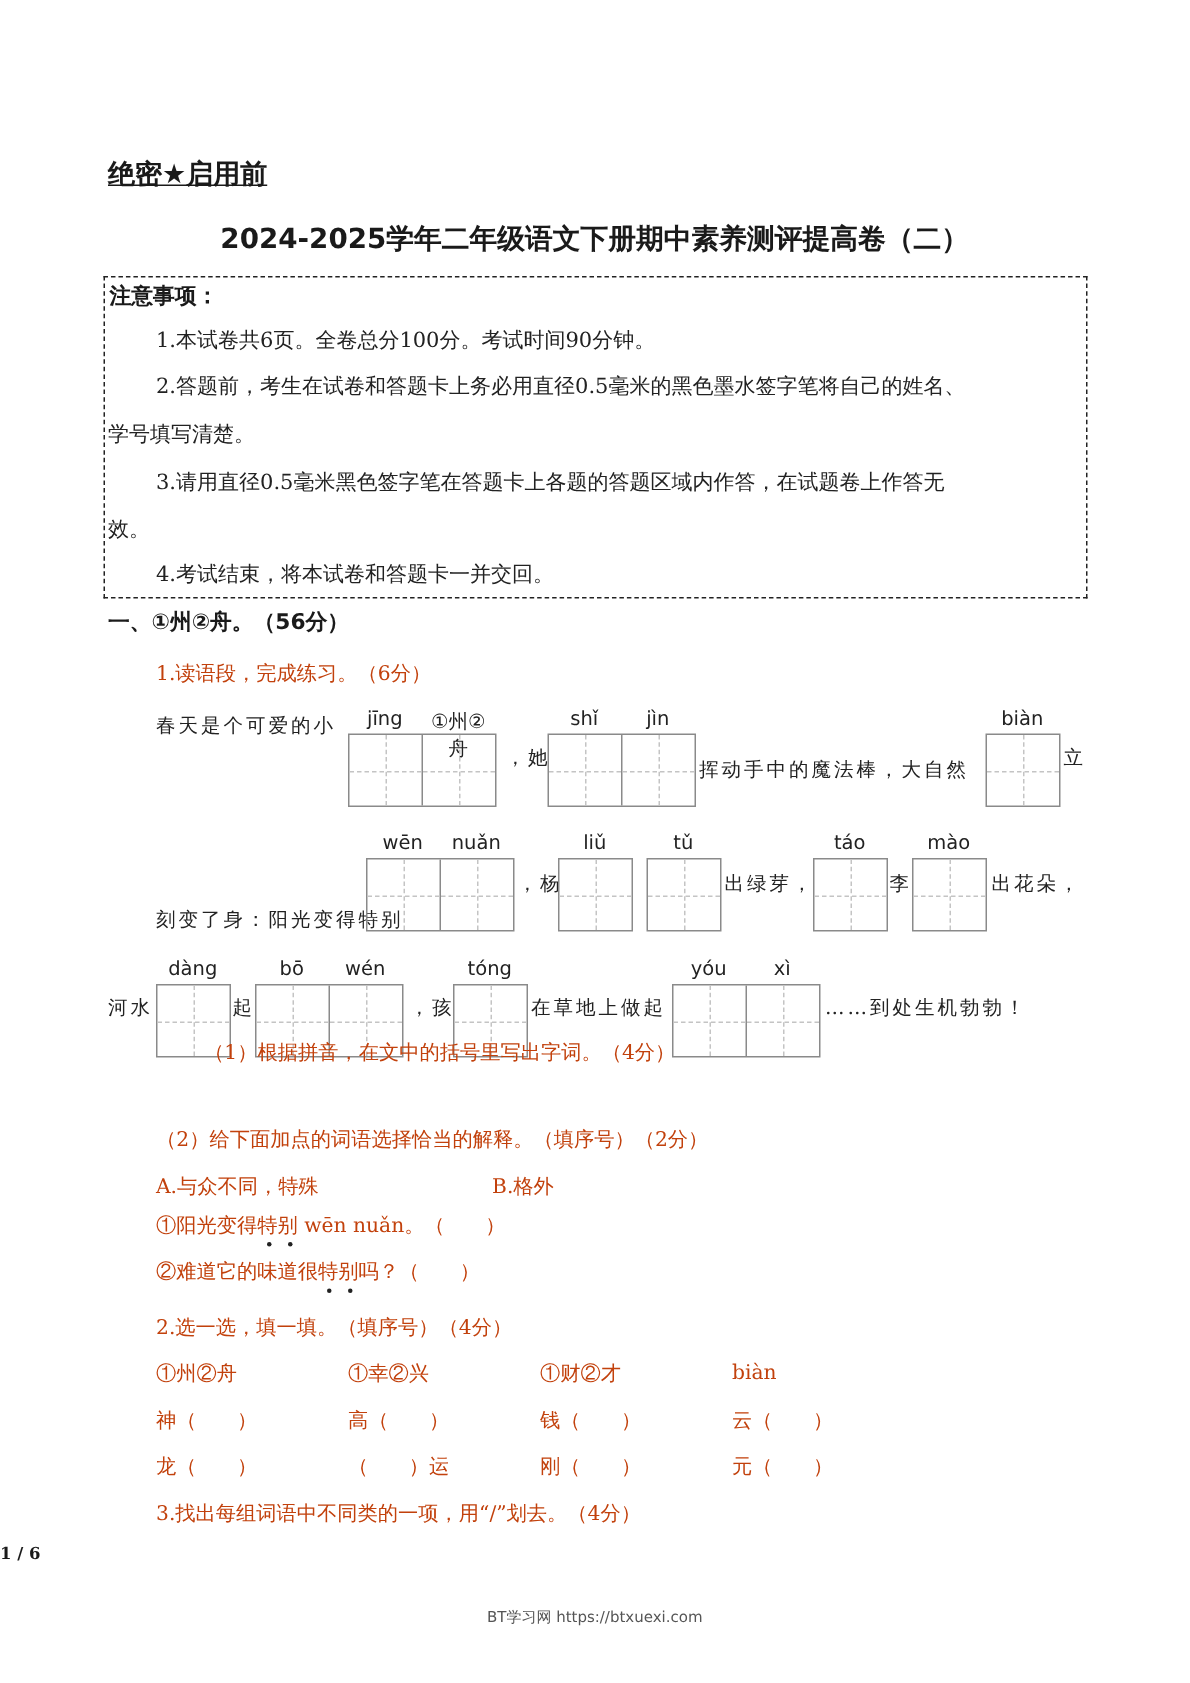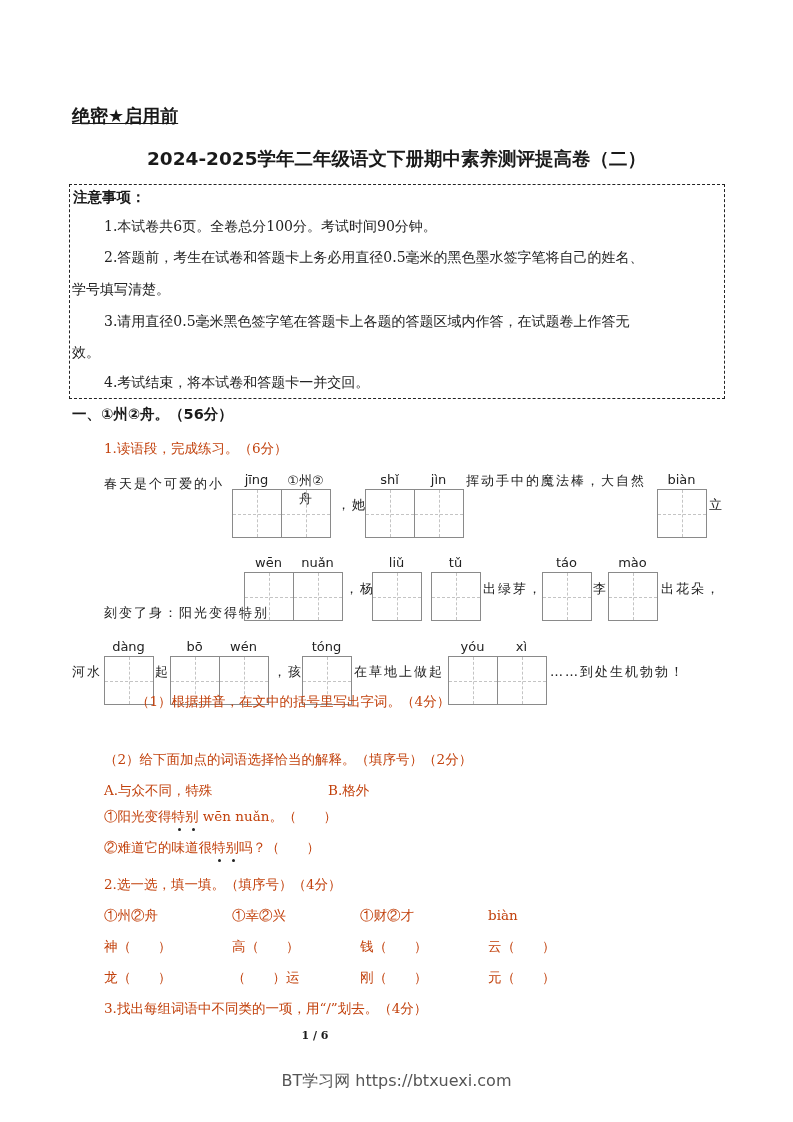--- a/index.html
+++ b/index.html
@@ -24,22 +24,22 @@
     .grid-cell { position: relative; width: 49px; height: 100%; border-right: 1.2px solid #8a8a8a; }
     .grid-cell:last-child { border-right: none; }
     .grid-cell::before { content: ""; position: absolute; left: 50%; top: 0; bottom: 0; border-left: 1px dashed #c4c4c4; }
     .grid-cell::after { content: ""; position: absolute; top: 50%; left: 0; right: 0; border-top: 1px dashed #c4c4c4; }
     .pinyin-row { position: absolute; display: flex; }
     .pinyin { width: 49px; text-align: center; font-size: 13px; font-family: "DejaVu Sans", "Liberation Sans", sans-serif; color: #222; }
 
     .dotted { position: relative; display: inline-block; }
     .dotted .dot { position: absolute; bottom: -5px; width: 3px; height: 3px; border-radius: 50%; background: #222; }
 
-    .footer-page { left: 0; width: 630px; top: 1029px; text-align: center; font-size: 11px; font-weight: bold; }
-    .watermark { left: 0; width: 793px; top: 1071px; text-align: center; font-size: 16px; color: #555; font-family: "DejaVu Sans", "Liberation Sans", sans-serif; }
+    .footer-page { left: 0; width: 630px; top: 1029px; font-size: 11px; font-weight: bold; }
+    .watermark { left: 0; width: 793px; top: 1071px; text-align: center; font-size: 10px; color: #555; font-family: "DejaVu Sans", "Liberation Sans", sans-serif; }
   </style>
 </head>
 <body>
 
 <div class="abs sans confidential">绝密★启用前</div>
 <div class="abs sans exam-title">2024-2025学年二年级语文下册期中素养测评提高卷（二）</div>
 
 <div class="abs notice-box"></div>
 <div class="abs sans notice-heading">注意事项：</div>
 <div class="abs notice-line" style="left:104px; top:218px;">1.本试卷共6页。全卷总分100分。考试时间90分钟。</div>
@@ -63,21 +63,21 @@
 </div>
 <div class="abs body-text" style="left:337px; top:496px;">，她</div>
 <div class="pinyin-row" style="left:365px; top:472px;">
   <span class="pinyin">shǐ</span>
   <span class="pinyin">jìn</span>
 </div>
 <div class="grid-box" style="left:365px; top:489px; width:99px;">
   <div class="grid-cell"></div>
   <div class="grid-cell"></div>
 </div>
-<div class="abs body-text" style="left:466px; top:472px;">挥动手中的魔法棒，大自然</div>
+<div class="abs body-text" style="left:466px; top:504px;">挥动手中的魔法棒，大自然</div>
 <div class="pinyin-row" style="left:657px; top:472px;">
   <span class="pinyin">biàn</span>
 </div>
 <div class="grid-box" style="left:657px; top:489px; width:50px;">
   <div class="grid-cell"></div>
 </div>
 <div class="abs body-text" style="left:709px; top:496px;">立</div>
 
 <div class="abs body-text" style="left:104px; top:580px;margin-top:24px;">刻变了身：阳光变得特别</div>
 <div class="pinyin-row" style="left:244px; top:555px;">

